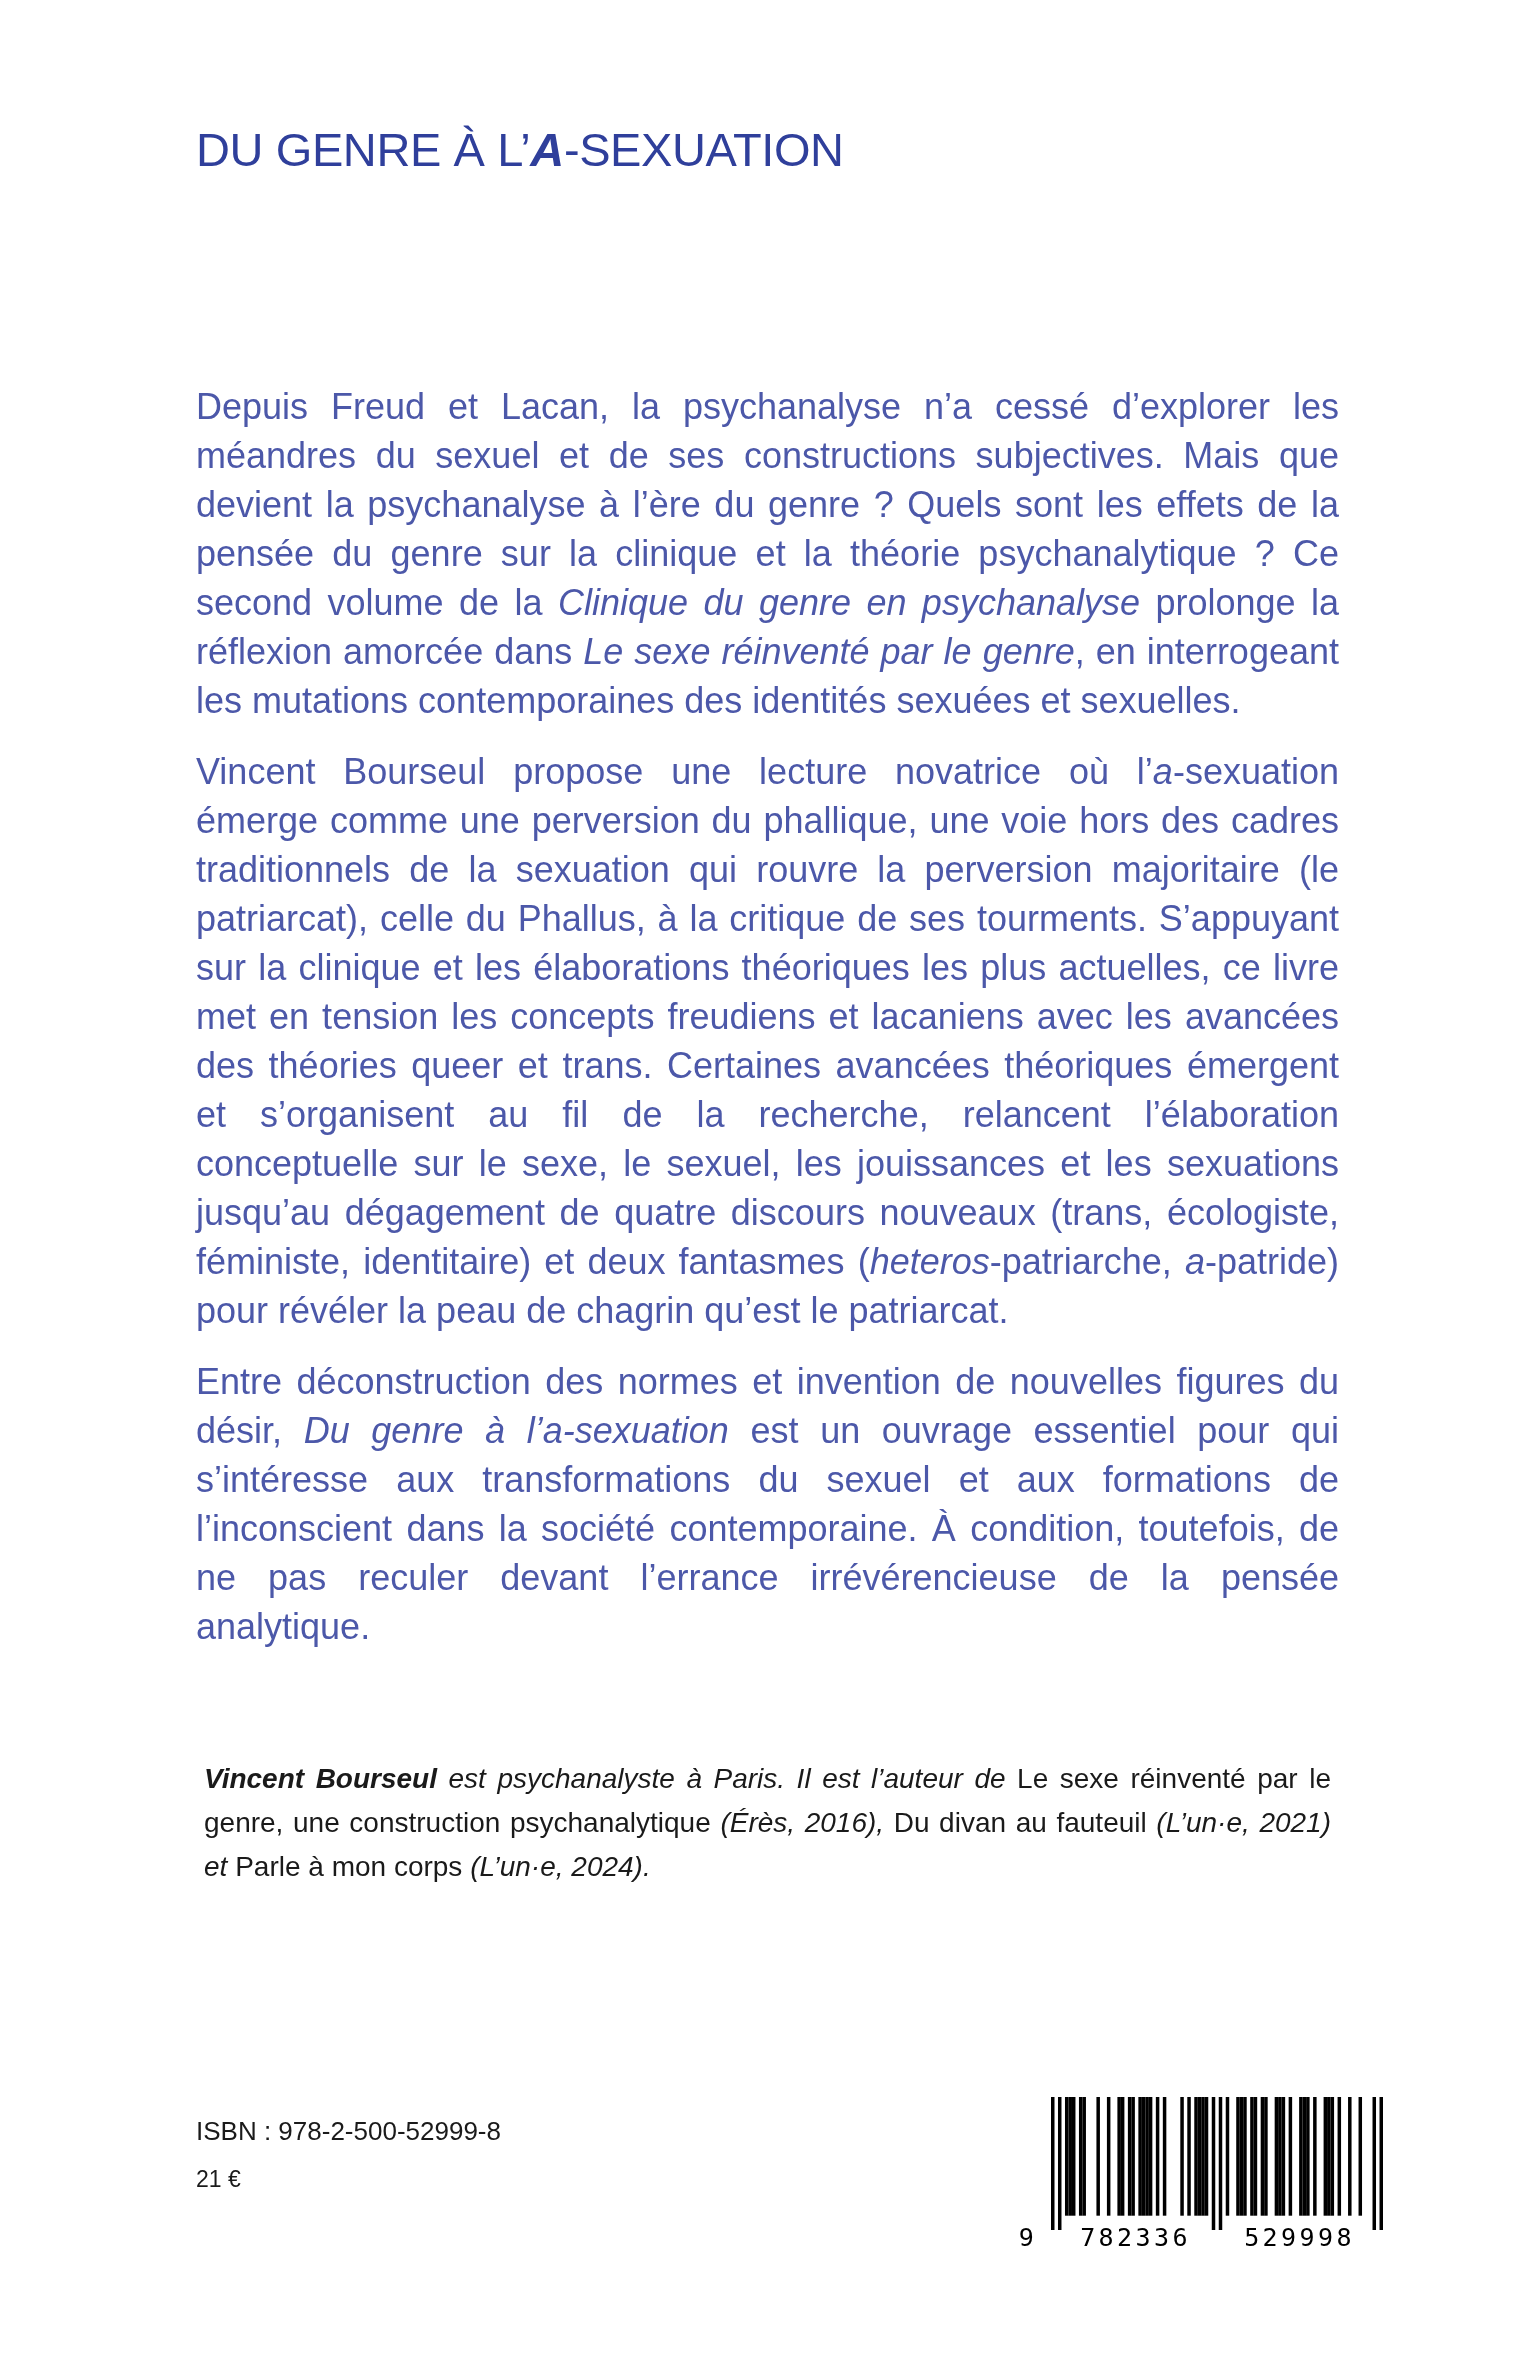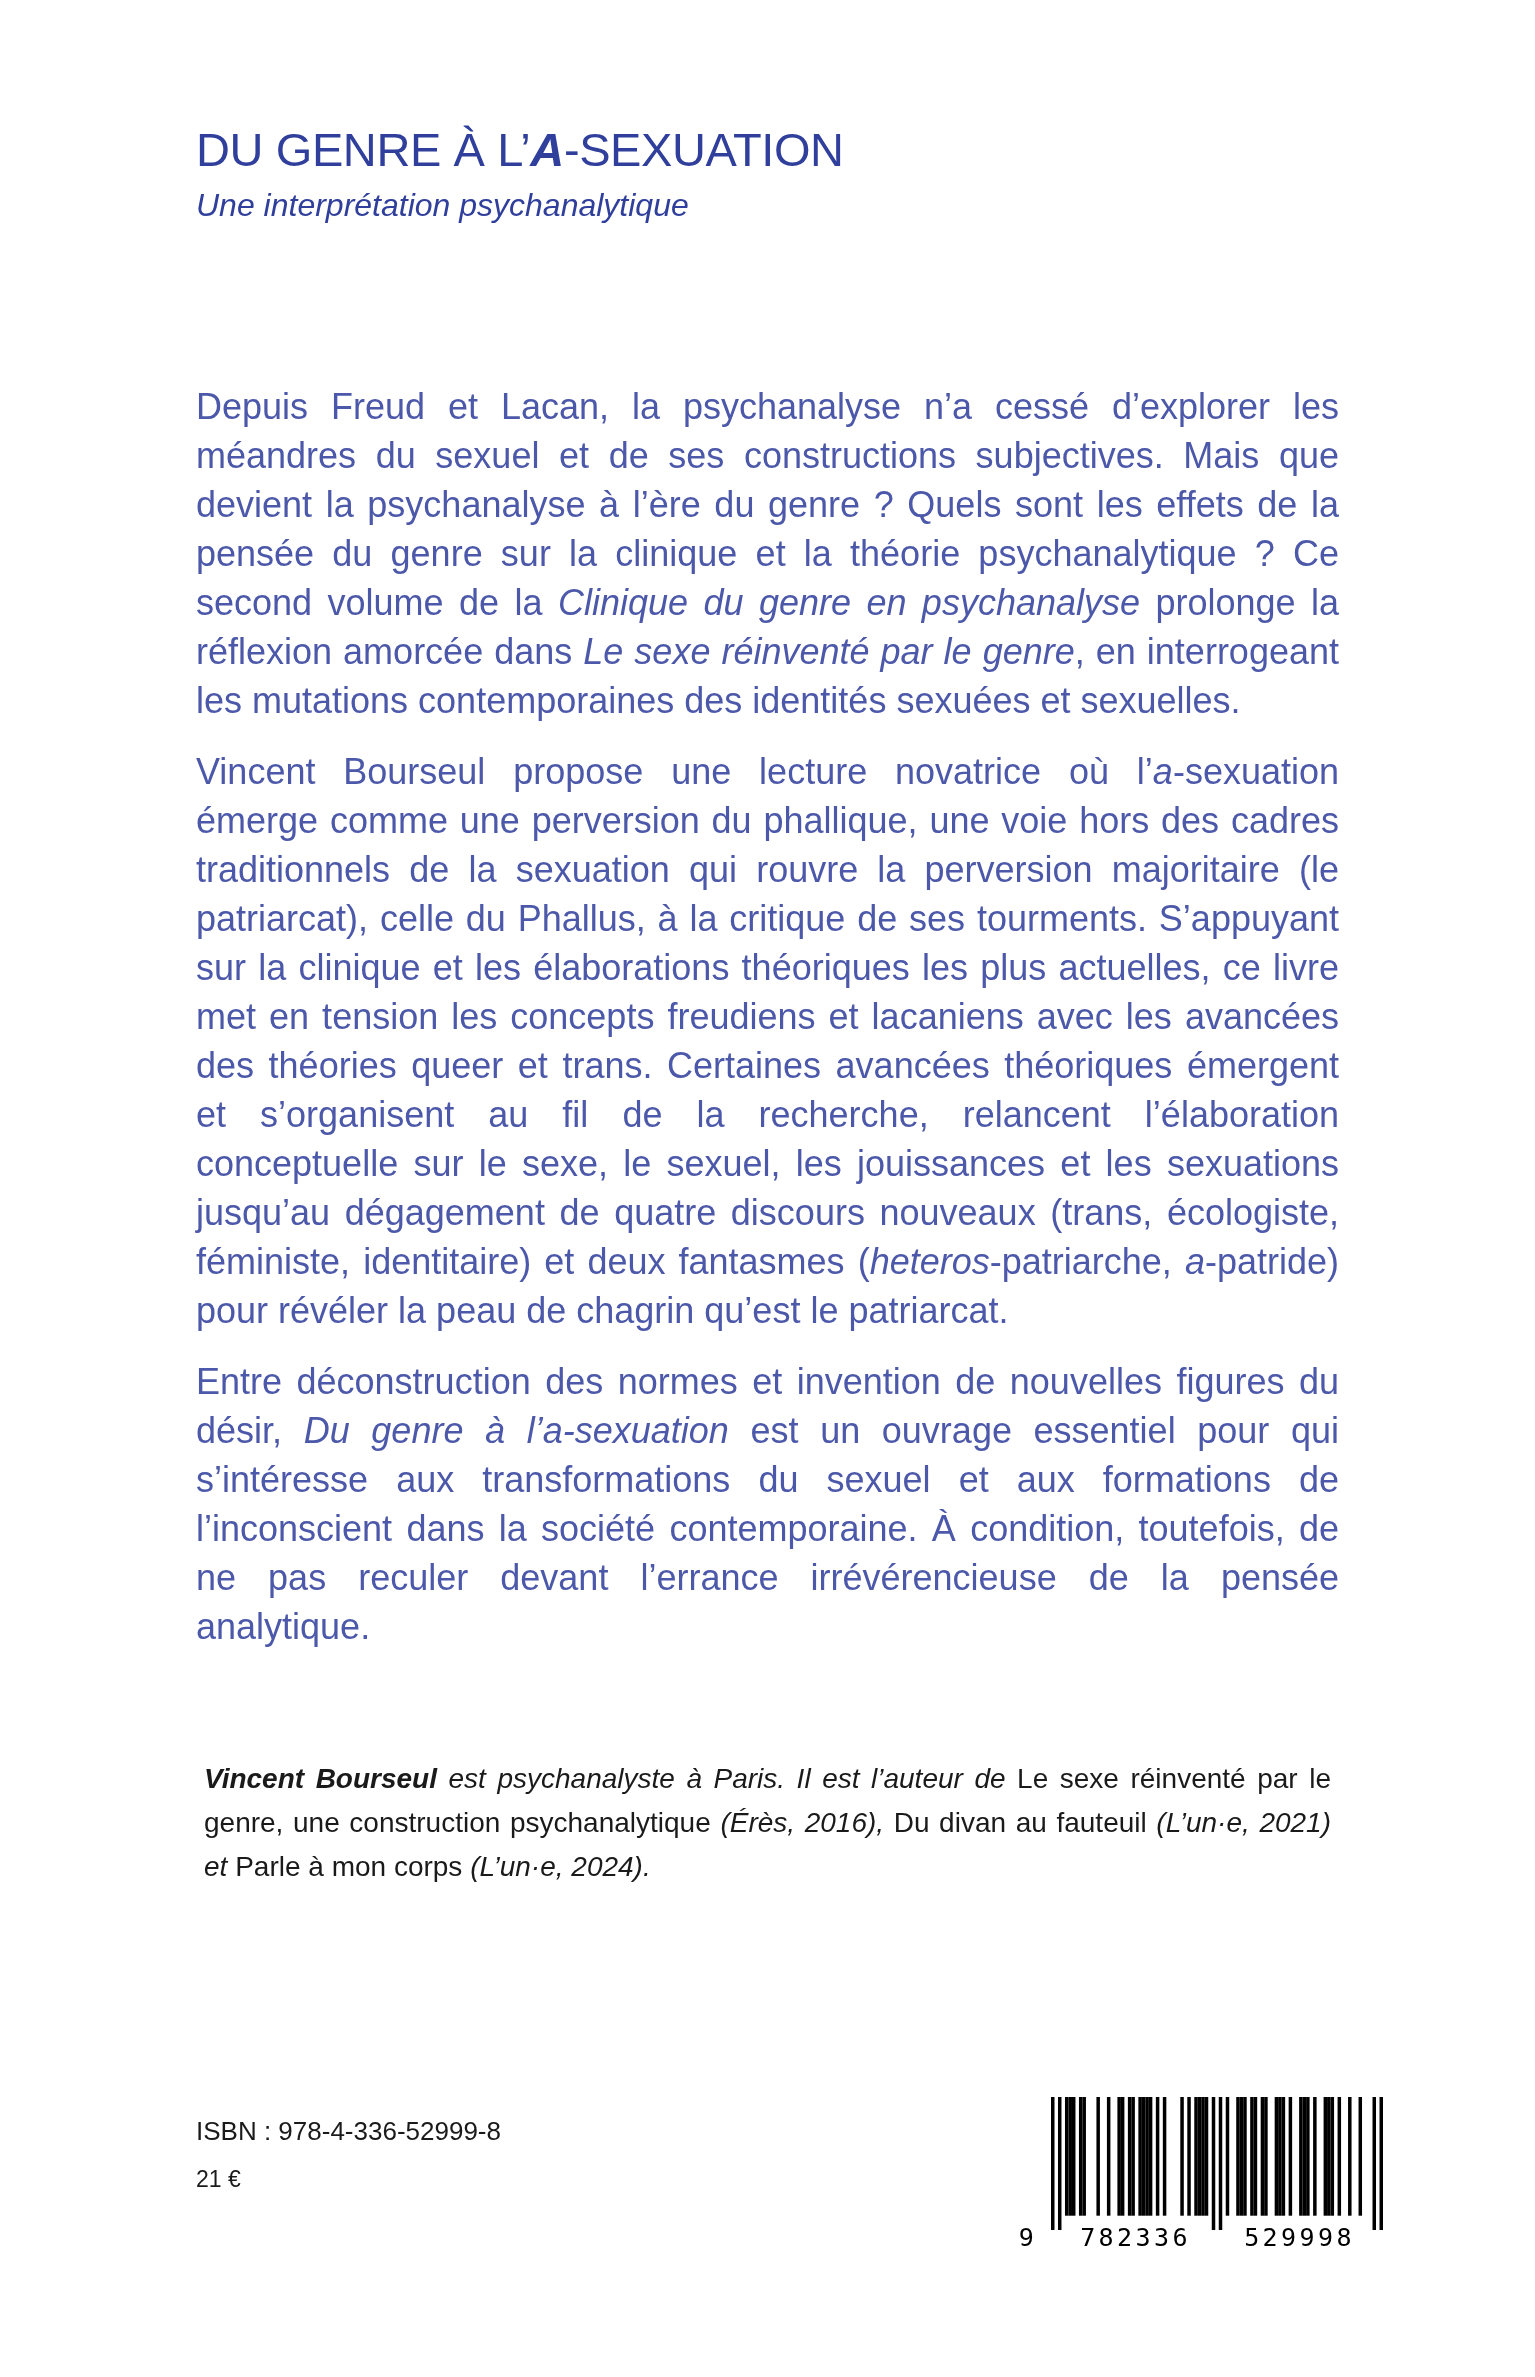--- a/index.html
+++ b/index.html
@@ -109,34 +109,33 @@
   .d-left  { left: 45px;  width: 147px; text-align: center; }
   .d-right { left: 209px; width: 147px; text-align: center; }
 </style>
 </head>
 <body>
 
 <div class="page">
 
   <div class="content" id="title-block">
     <h1 class="book-title"><span class="seg-r">DU GENRE À L’</span><span class="seg-i">A</span><span class="seg-r">-SEXUATION</span></h1>
-    <p class="book-subtitle">Une interprétation psychanalytique</p>
   </div>
 
   <div class="content" id="body-block">
     <p class="body-par"><span class="seg-r">Depuis Freud et Lacan, la psychanalyse n’a cessé d’explorer les méandres du sexuel et de ses constructions subjectives. Mais que devient la psychanalyse à l’ère du genre&nbsp;? Quels sont les effets de la pensée du genre sur la clinique et la théorie psychanalytique&nbsp;? Ce second volume de la </span><span class="seg-i">Clinique du genre en psychanalyse</span><span class="seg-r"> prolonge la réflexion amorcée dans </span><span class="seg-i">Le sexe réinventé par le genre</span><span class="seg-r">, en interrogeant les mutations contemporaines des identités sexuées et sexuelles.</span></p>
     <p class="body-par"><span class="seg-r">Vincent Bourseul propose une lecture novatrice où l’</span><span class="seg-i">a</span><span class="seg-r">-sexuation émerge comme une perversion du phallique, une voie hors des cadres traditionnels de la sexuation qui rouvre la perversion majoritaire (le patriarcat), celle du Phallus, à la critique de ses tourments. S’appuyant sur la clinique et les élaborations théoriques les plus actuelles, ce livre met en tension les concepts freudiens et lacaniens avec les avancées des théories queer et trans. Certaines avancées théoriques émergent et s’organisent au fil de la recherche, relancent l’élaboration conceptuelle sur le sexe, le sexuel, les jouissances et les sexuations jusqu’au dégagement de quatre discours nouveaux (trans, écologiste, féministe, identitaire) et deux fantasmes (</span><span class="seg-i">heteros</span><span class="seg-r">-patriarche, </span><span class="seg-i">a</span><span class="seg-r">-patride) pour révéler la peau de chagrin qu’est le patriarcat.</span></p>
     <p class="body-par"><span class="seg-r">Entre déconstruction des normes et invention de nouvelles figures du désir, </span><span class="seg-i">Du genre à l’a-sexuation</span><span class="seg-r"> est un ouvrage essentiel pour qui s’intéresse aux transformations du sexuel et aux formations de l’inconscient dans la société contemporaine. À condition, toutefois, de ne pas reculer devant l’errance irrévérencieuse de la pensée analytique.</span></p>
   </div>
 
   <div class="content" id="bio-block">
     <p class="bio-par"><span class="seg-bi">Vincent Bourseul</span><span class="seg-i"> est psychanalyste à Paris. Il est l’auteur de </span><span class="seg-r">Le sexe réinventé par le genre, une construction psychanalytique </span><span class="seg-i">(Érès, 2016),</span><span class="seg-r"> Du divan au fauteuil </span><span class="seg-i">(L’un·e, 2021)</span><span class="seg-i"> et </span><span class="seg-r">Parle à mon corps </span><span class="seg-i">(L’un·e, 2024).</span></p>
   </div>
 
-  <div class="isbn-text">ISBN : 978-4-336-52999-8</div>
+  <div class="isbn-text">ISBN : 978-2-500-52999-8</div>
   <div class="price-text">21 €</div>
 
   <div class="barcode">
     <div class="bars" id="barcode-bars">
         <svg viewBox="0 0 95 158" preserveAspectRatio="none">
           <rect x="0" y="0" width="1" height="158" fill="#000"></rect>
           <rect x="2" y="0" width="1" height="158" fill="#000"></rect>
           <rect x="4" y="0" width="1" height="141" fill="#000"></rect>
           <rect x="5" y="0" width="1" height="141" fill="#000"></rect>
           <rect x="6" y="0" width="1" height="141" fill="#000"></rect>

